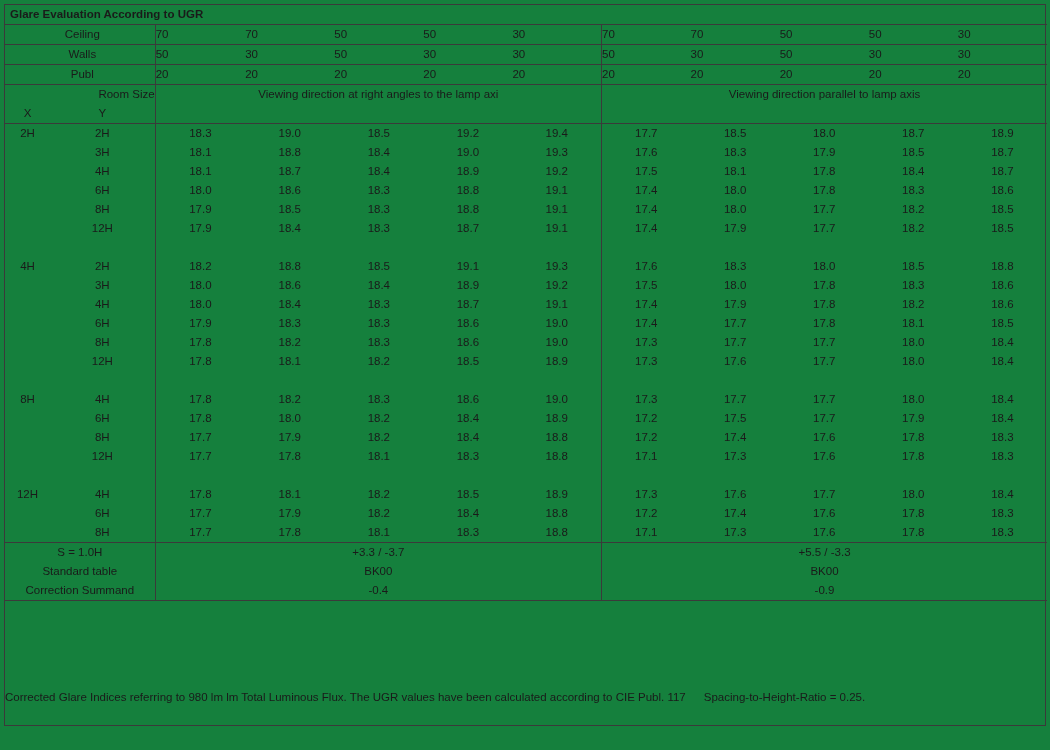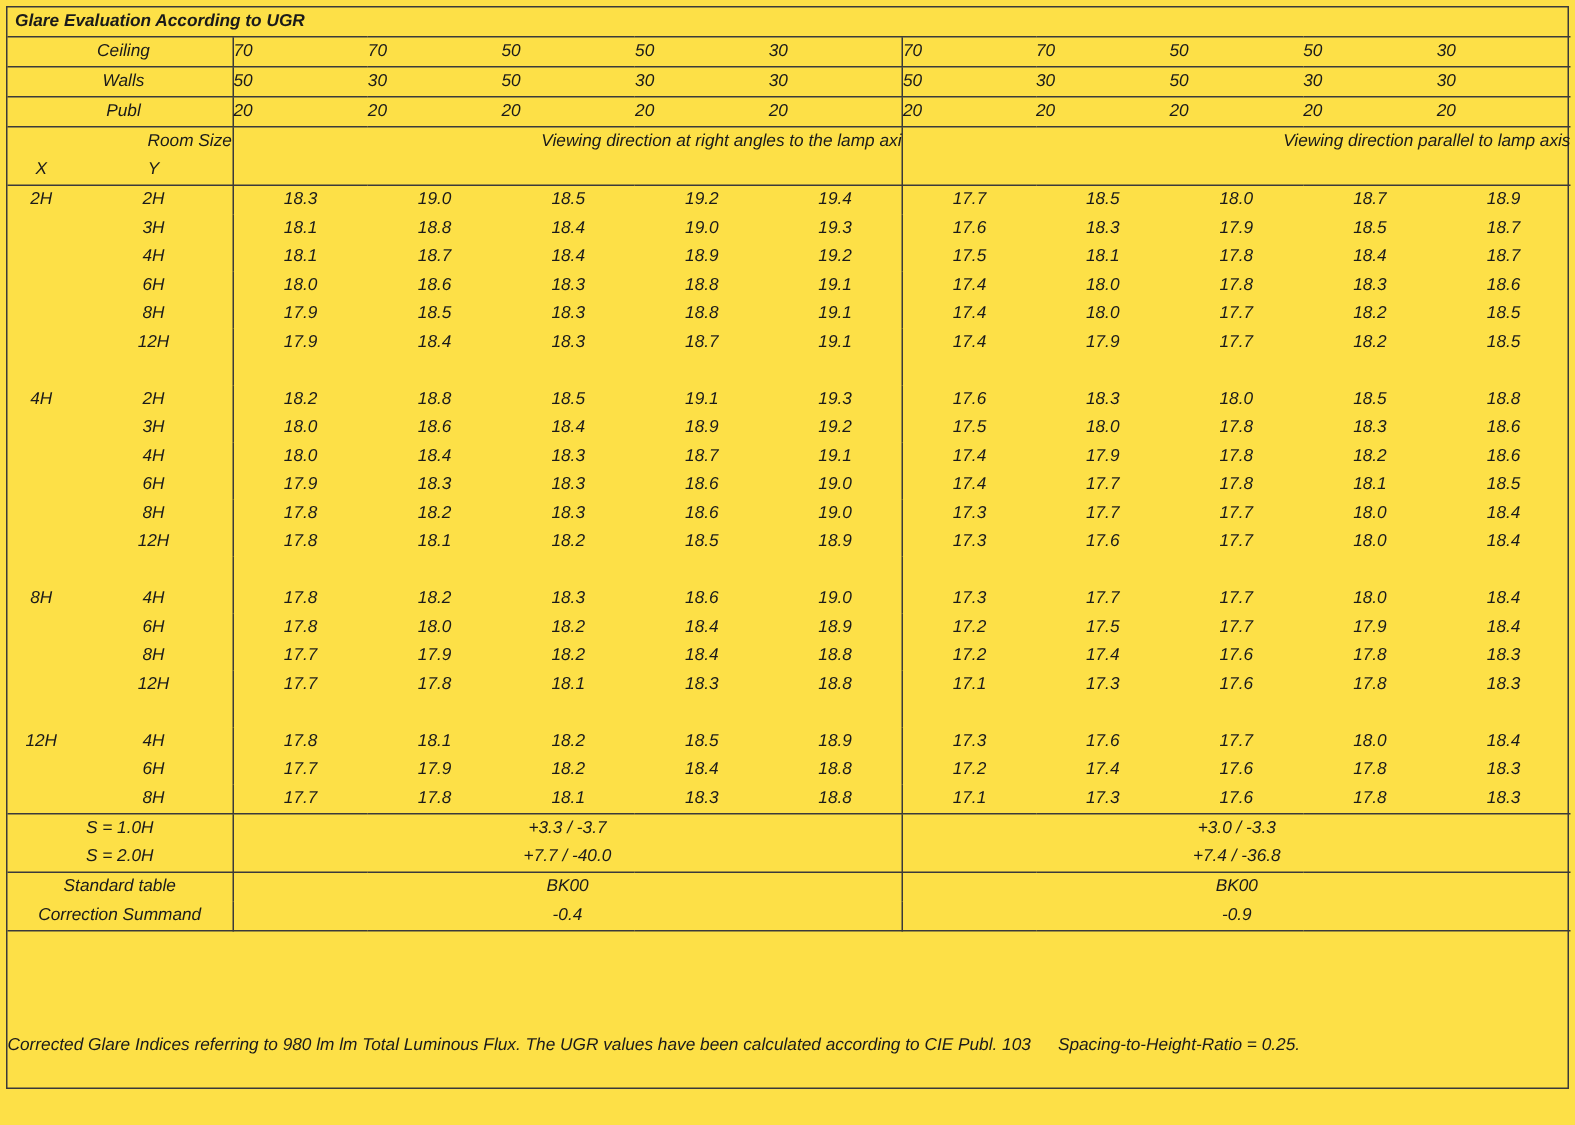--- a/index.html
+++ b/index.html
@@ -12,22 +12,21 @@
     font-size: 11.5px;
     color: #1a1a1a;
     -webkit-font-smoothing: antialiased;
   }
   #page {
     position: relative;
     width: 1050px;
     height: 750px;
     box-sizing: border-box;
     overflow: hidden;
-    background: #fde047;
-    font-style: italic;
+    background: #15803d;
   }
   .frame {
     position: absolute;
     left: 4px;
     top: 4px;
     width: 1042px;
     height: 722px;
     border: 1px solid #3a3a3a;
     box-sizing: border-box;
   }
@@ -62,21 +61,21 @@
   .num {
     text-align: left;
   }
   .vline-right {
     border-right: 1px solid #3a3a3a;
   }
   .hdr-center {
     text-align: right;
   }
   .sec-head {
-    text-align: right;
+    text-align: center;
   }
   .blankrow td {
     height: 12px;
     line-height: 12px;
   }
   .xcol {
     text-align: center;
   }
   .ycol {
     text-align: center;
@@ -504,38 +503,33 @@
           <td class="data-cell">17.3</td>
           <td class="data-cell">17.6</td>
           <td class="data-cell">17.8</td>
           <td class="data-cell">18.3</td>
         </tr>
 
 
         <tr>
           <td class="center-lab vline-right" colspan="2">S = 1.0H</td>
           <td class="data-cell vline-right" colspan="5">+3.3 / -3.7</td>
-          <td class="data-cell" colspan="5">+3.0 / -3.3</td>
-        </tr>
-        <tr class="rowline">
-          <td class="center-lab vline-right" colspan="2">S = 2.0H</td>
-          <td class="data-cell vline-right" colspan="5">+7.7 / -40.0</td>
-          <td class="data-cell" colspan="5">+7.4 / -36.8</td>
+          <td class="data-cell" colspan="5">+5.5 / -3.3</td>
         </tr>
 
         <tr>
           <td class="center-lab vline-right" colspan="2">Standard table</td>
           <td class="data-cell vline-right" colspan="5">BK00</td>
           <td class="data-cell" colspan="5">BK00</td>
         </tr>
         <tr class="rowline">
           <td class="center-lab vline-right" colspan="2">Correction Summand</td>
           <td class="data-cell vline-right" colspan="5">-0.4</td>
           <td class="data-cell" colspan="5">-0.9</td>
         </tr>
       </tbody>
     </table>
   </div>
 
   <div class="footer-note">
-    <span>Corrected Glare Indices referring to 980 lm lm Total Luminous Flux. The UGR values have been calculated according to CIE Publ. 103</span><span class="gap"></span><span>Spacing-to-Height-Ratio = 0.25.</span>
+    <span>Corrected Glare Indices referring to 980 lm lm Total Luminous Flux. The UGR values have been calculated according to CIE Publ. 117</span><span class="gap"></span><span>Spacing-to-Height-Ratio = 0.25.</span>
   </div>
 </div>
 
 </body></html>

